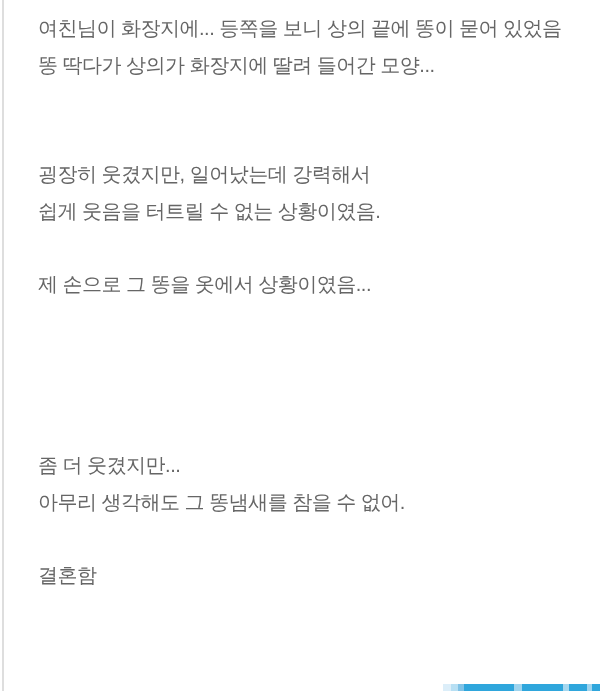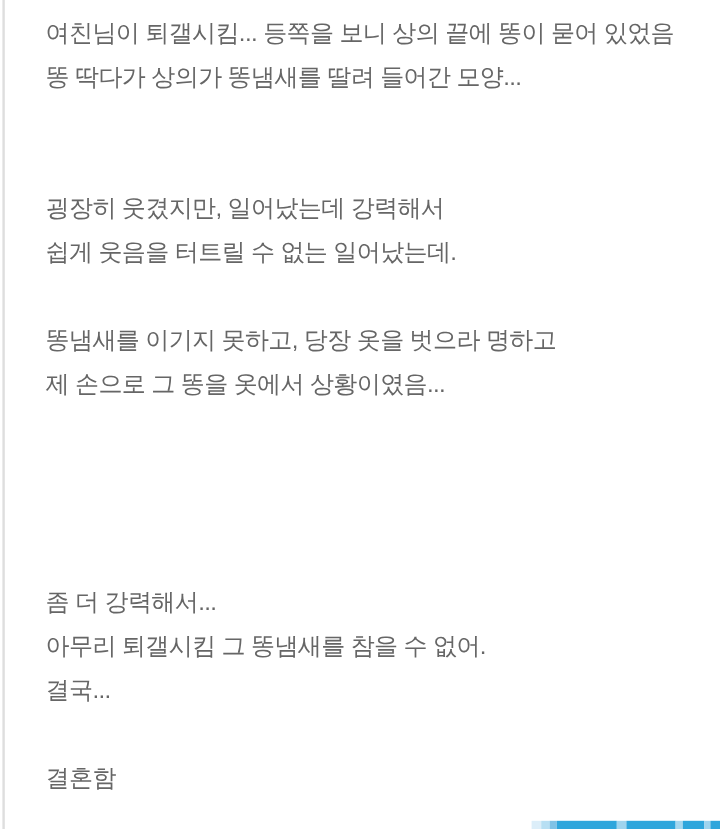--- a/index.html
+++ b/index.html
@@ -53,36 +53,34 @@
     top: 0;
     height: 7px;
   }
 </style>
 </head>
 <body>
 
 <div class="page">
   <div class="left-border"></div>
   <div class="content" id="post-content">
-      <p class="line">여친님이 퇴갤시킴... 등쪽을 보니 상의 끝에 똥이 묻어 있었음</p>
-      <p class="line">똥 딱다가 상의가 똥냄새를 딸려 들어간 모양...</p>
+      <p class="line">여친님이 화장지에... 등쪽을 보니 상의 끝에 똥이 묻어 있었음</p>
+      <p class="line">똥 딱다가 상의가 화장지에 딸려 들어간 모양...</p>
       <p class="line blank"></p>
       <p class="line blank"></p>
       <p class="line">굉장히 웃겼지만, 일어났는데 강력해서</p>
-      <p class="line">쉽게 웃음을 터트릴 수 없는 일어났는데.</p>
+      <p class="line">쉽게 웃음을 터트릴 수 없는 상황이였음.</p>
       <p class="line blank"></p>
-      <p class="line">똥냄새를 이기지 못하고, 당장 옷을 벗으라 명하고</p>
       <p class="line">제 손으로 그 똥을 옷에서 상황이였음...</p>
       <p class="line blank"></p>
       <p class="line blank"></p>
       <p class="line blank"></p>
       <p class="line blank"></p>
-      <p class="line">좀 더 강력해서...</p>
-      <p class="line">아무리 퇴갤시킴 그 똥냄새를 참을 수 없어.</p>
-      <p class="line">결국...</p>
+      <p class="line">좀 더 웃겼지만...</p>
+      <p class="line">아무리 생각해도 그 똥냄새를 참을 수 없어.</p>
       <p class="line blank"></p>
       <p class="line">결혼함</p>
     </div>
   <div class="bottom-bar" id="bottom-bar">
       <div class="seg" style="left: 443px; width: 8px; background: rgb(220, 238, 249);"></div>
       <div class="seg" style="left: 451px; width: 7px; background: rgb(183, 223, 243);"></div>
       <div class="seg" style="left: 458px; width: 6px; background: rgb(127, 194, 230);"></div>
       <div class="seg" style="left: 464px; width: 50px; background: rgb(47, 166, 220);"></div>
       <div class="seg" style="left: 514px; width: 8px; background: rgb(159, 212, 238);"></div>
       <div class="seg" style="left: 522px; width: 41px; background: rgb(47, 166, 220);"></div>

